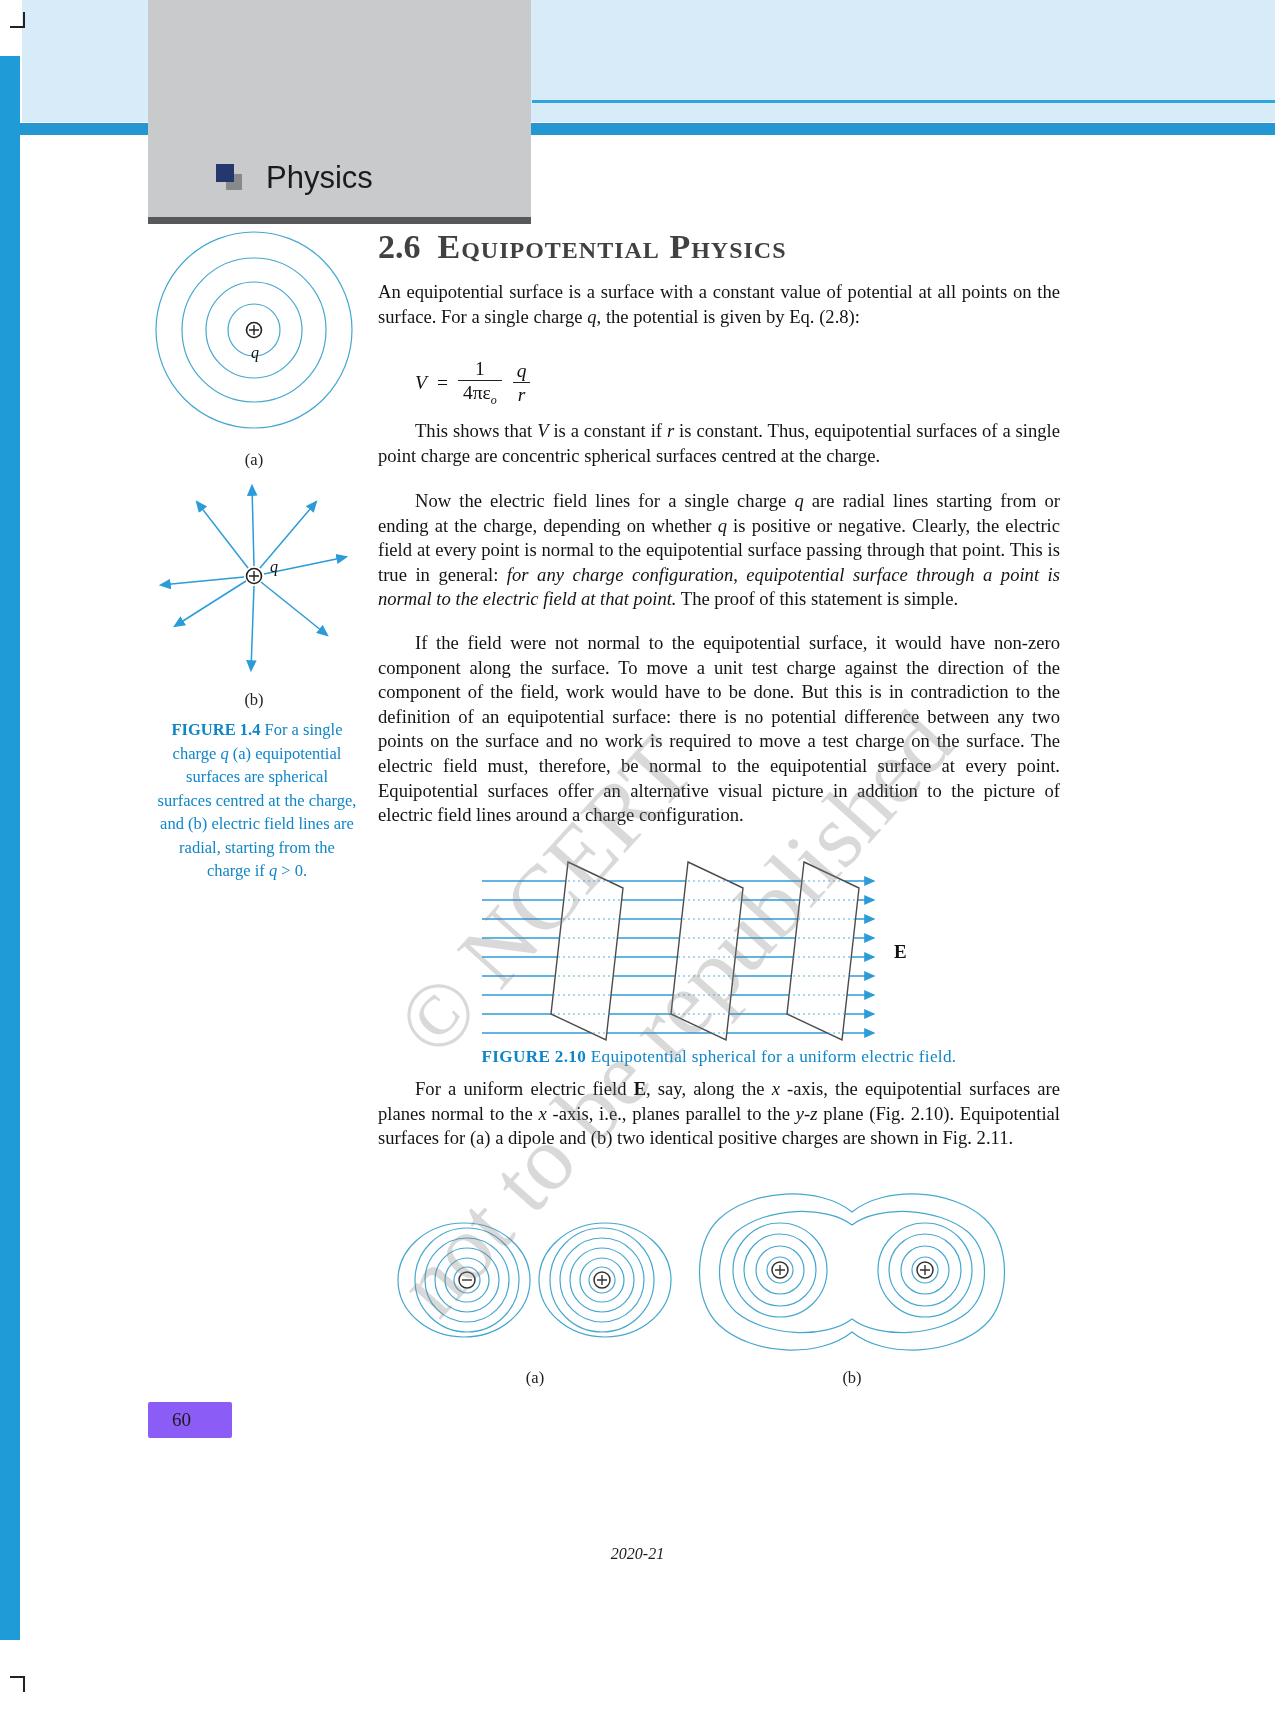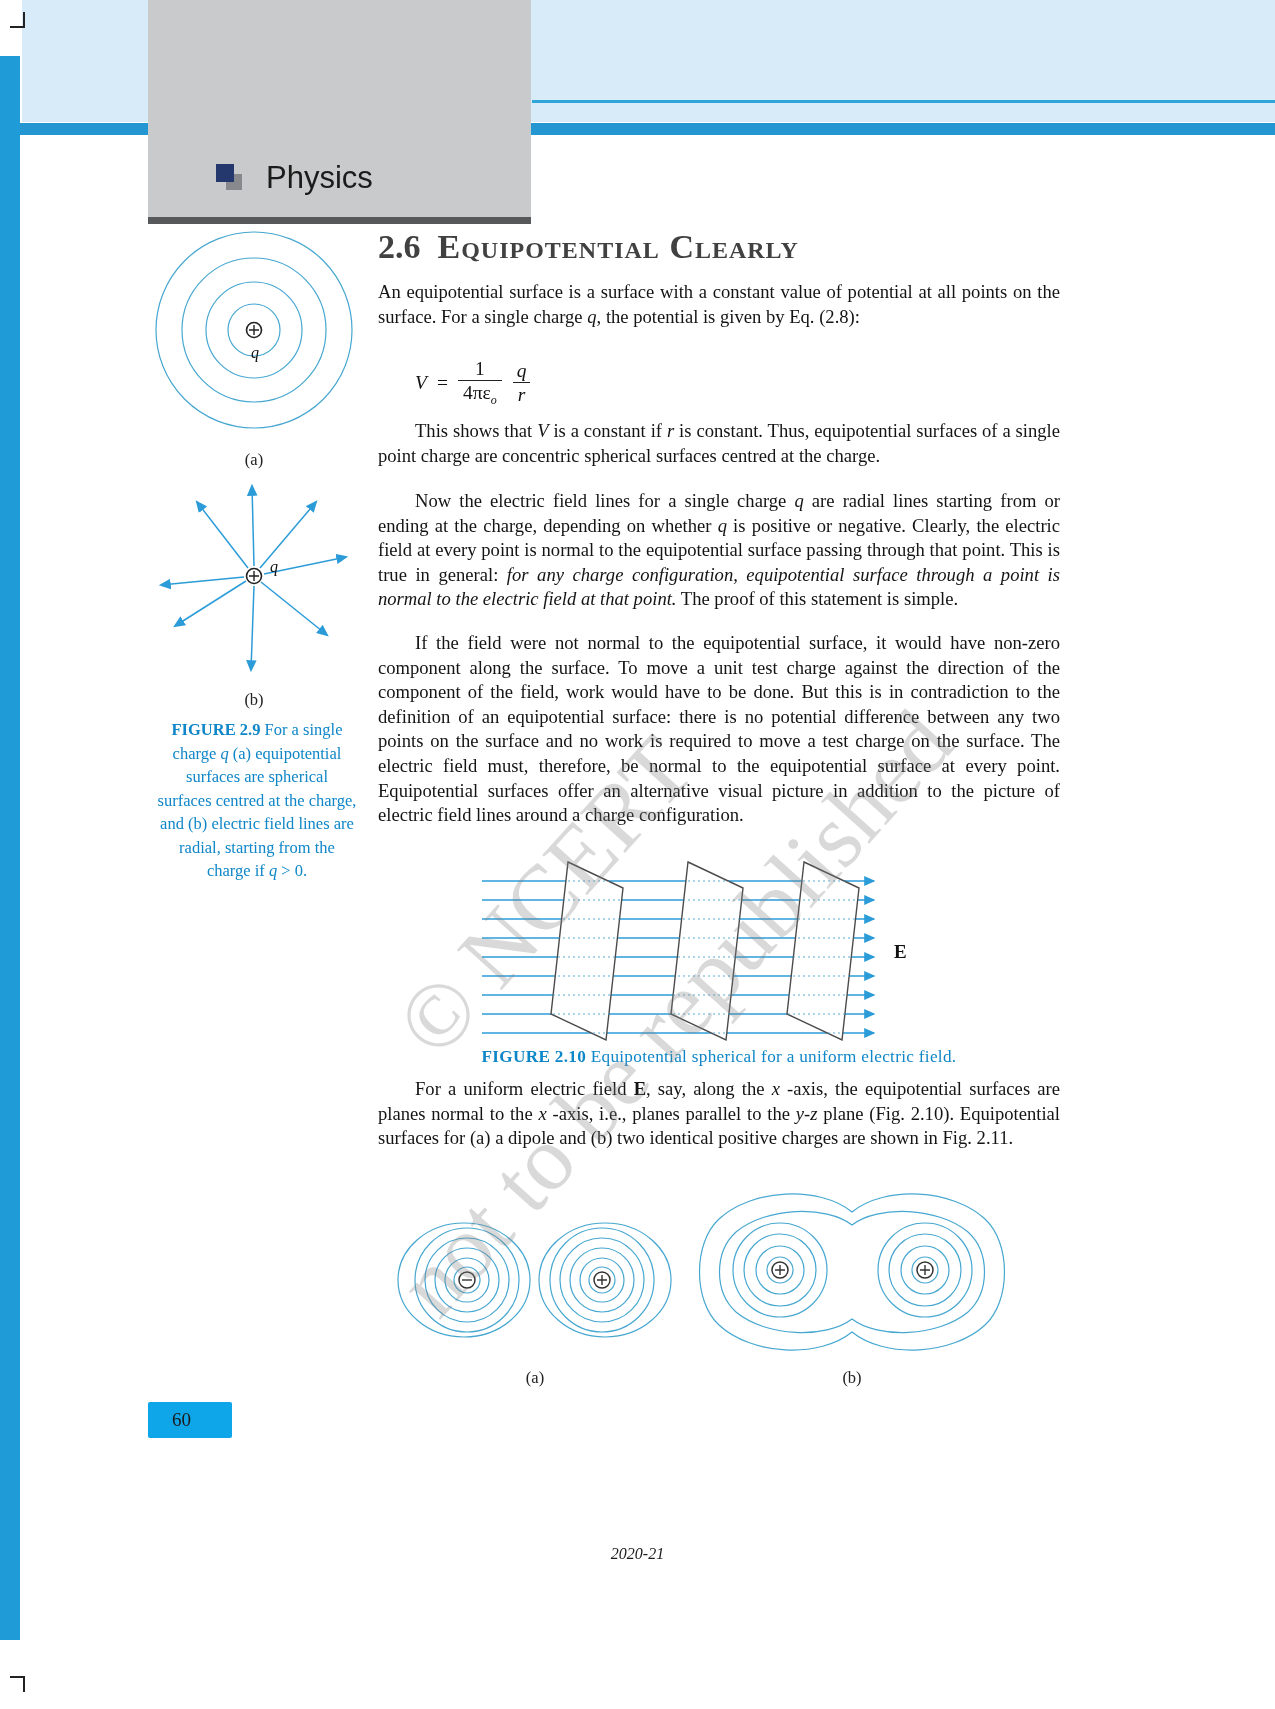--- a/index.html
+++ b/index.html
@@ -64,21 +64,21 @@
   .cap210 { position:absolute; left:378px; top:1047px; width:682px; text-align:center;
             color:#0e86c8; font-size:17.2px; letter-spacing:.3px; }
 
   .fig211 { position:absolute; left:380px; top:1178px; }
   .sub-a211 { left:480px; top:1368px; width:110px; text-align:center; }
   .sub-b211 { left:797px; top:1368px; width:110px; text-align:center; }
   .cap211 { position:absolute; left:398px; top:1395px; width:642px; text-align:center;
             color:#0e86c8; font-size:17.2px; line-height:24px; }
 
   .pagebox { position:absolute; left:148px; top:1402px; width:84px; height:36px;
-             background:#0ea5e9; font-size:19px; color:#1b1b1b; display:flex;
+             background:#8b5cf6; font-size:19px; color:#1b1b1b; display:flex;
              align-items:center; padding-left:24px; border-radius:2px; }
   .yearline { position:absolute; left:0; top:1545px; width:100%; text-align:center;
               font-size:16px; color:#1b1b1b;font-style:italic; }
 
   .watermark { position:absolute; left:70px; top:780px; width:1080px; text-align:center;
                transform:rotate(-48deg); color:rgba(128,128,128,0.30); font-size:92px;
                line-height:175px; white-space:nowrap; pointer-events:none; z-index:6;
                font-family:"Liberation Serif", serif; }
 </style>
 </head>
@@ -131,26 +131,26 @@
       <line x1="96" y1="101" x2="13" y2="109" marker-end="url(#ah29)"></line>
       <line x1="100" y1="92" x2="49" y2="26" marker-end="url(#ah29)"></line>
     </g>
     <circle cx="106" cy="100" r="7.5" fill="#fff" stroke="#222" stroke-width="1.6"></circle>
     <path d="M106,95 V105 M101,100 H111" stroke="#222" stroke-width="1.4" fill="none"></path>
     <text x="122" y="96" font-style="italic" font-size="16" fill="#111">q</text>
   </svg>
   <div class="sublabel sub-b29">(b)</div>
 
   <div class="cap29">
-    <span class="cap-label">FIGURE 2.9</span><span><span> For a single charge </span><span class="it">q</span><span> (a) equipotential surfaces are spherical surfaces centred at the charge, and (b) electric field lines are radial, starting from the charge if </span><span class="it">q</span><span> &gt; 0.</span></span>
+    <span class="cap-label">FIGURE 1.4</span><span><span> For a single charge </span><span class="it">q</span><span> (a) equipotential surfaces are spherical surfaces centred at the charge, and (b) electric field lines are radial, starting from the charge if </span><span class="it">q</span><span> &gt; 0.</span></span>
   </div>
 
   <h2 class="heading">
     <span>2.6</span>
-    <span class="sc">Equipotential Clearly</span>
+    <span class="sc">Equipotential Physics</span>
   </h2>
 
   <p class="para p1"><span>An equipotential surface is a surface with a constant value of potential at all points on the surface. For a single charge </span><span class="it">q</span><span>, the potential is given by Eq. (2.8):</span></p>
 
   <div class="equation">
     <span class="eq-it">V</span>
     <span>=</span>
     <span class="frac">
       <span class="num">1</span>
       <span class="den"><span>4πε</span><sub class="eq-it">o</sub></span>

